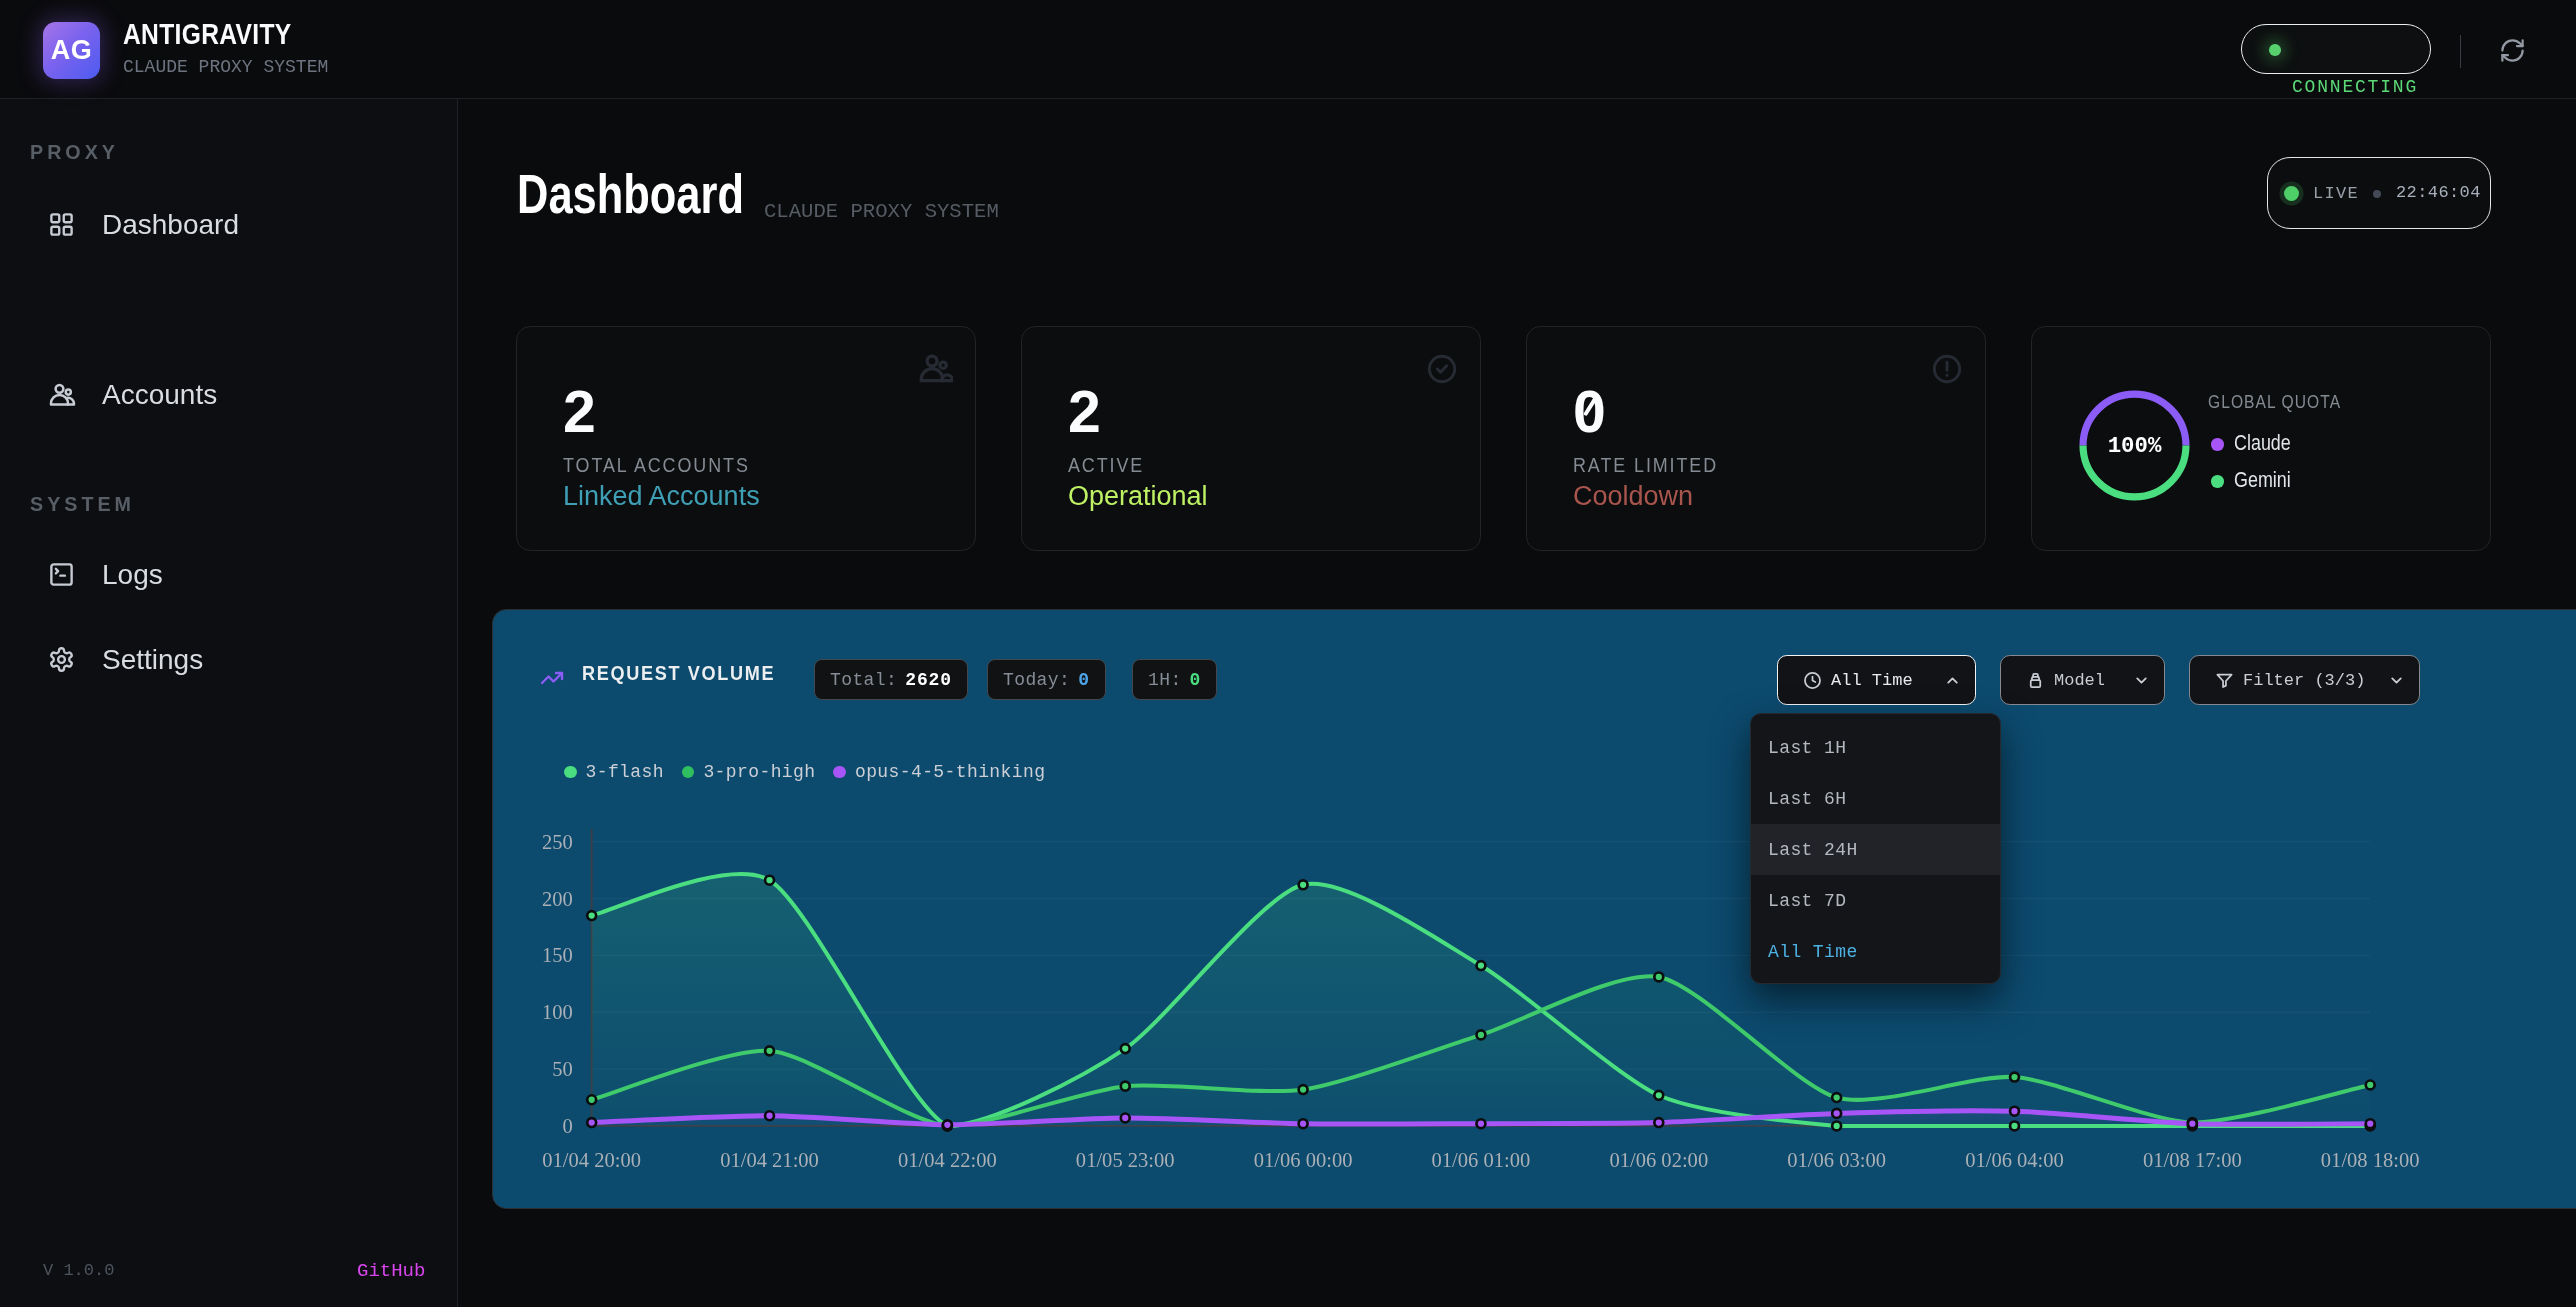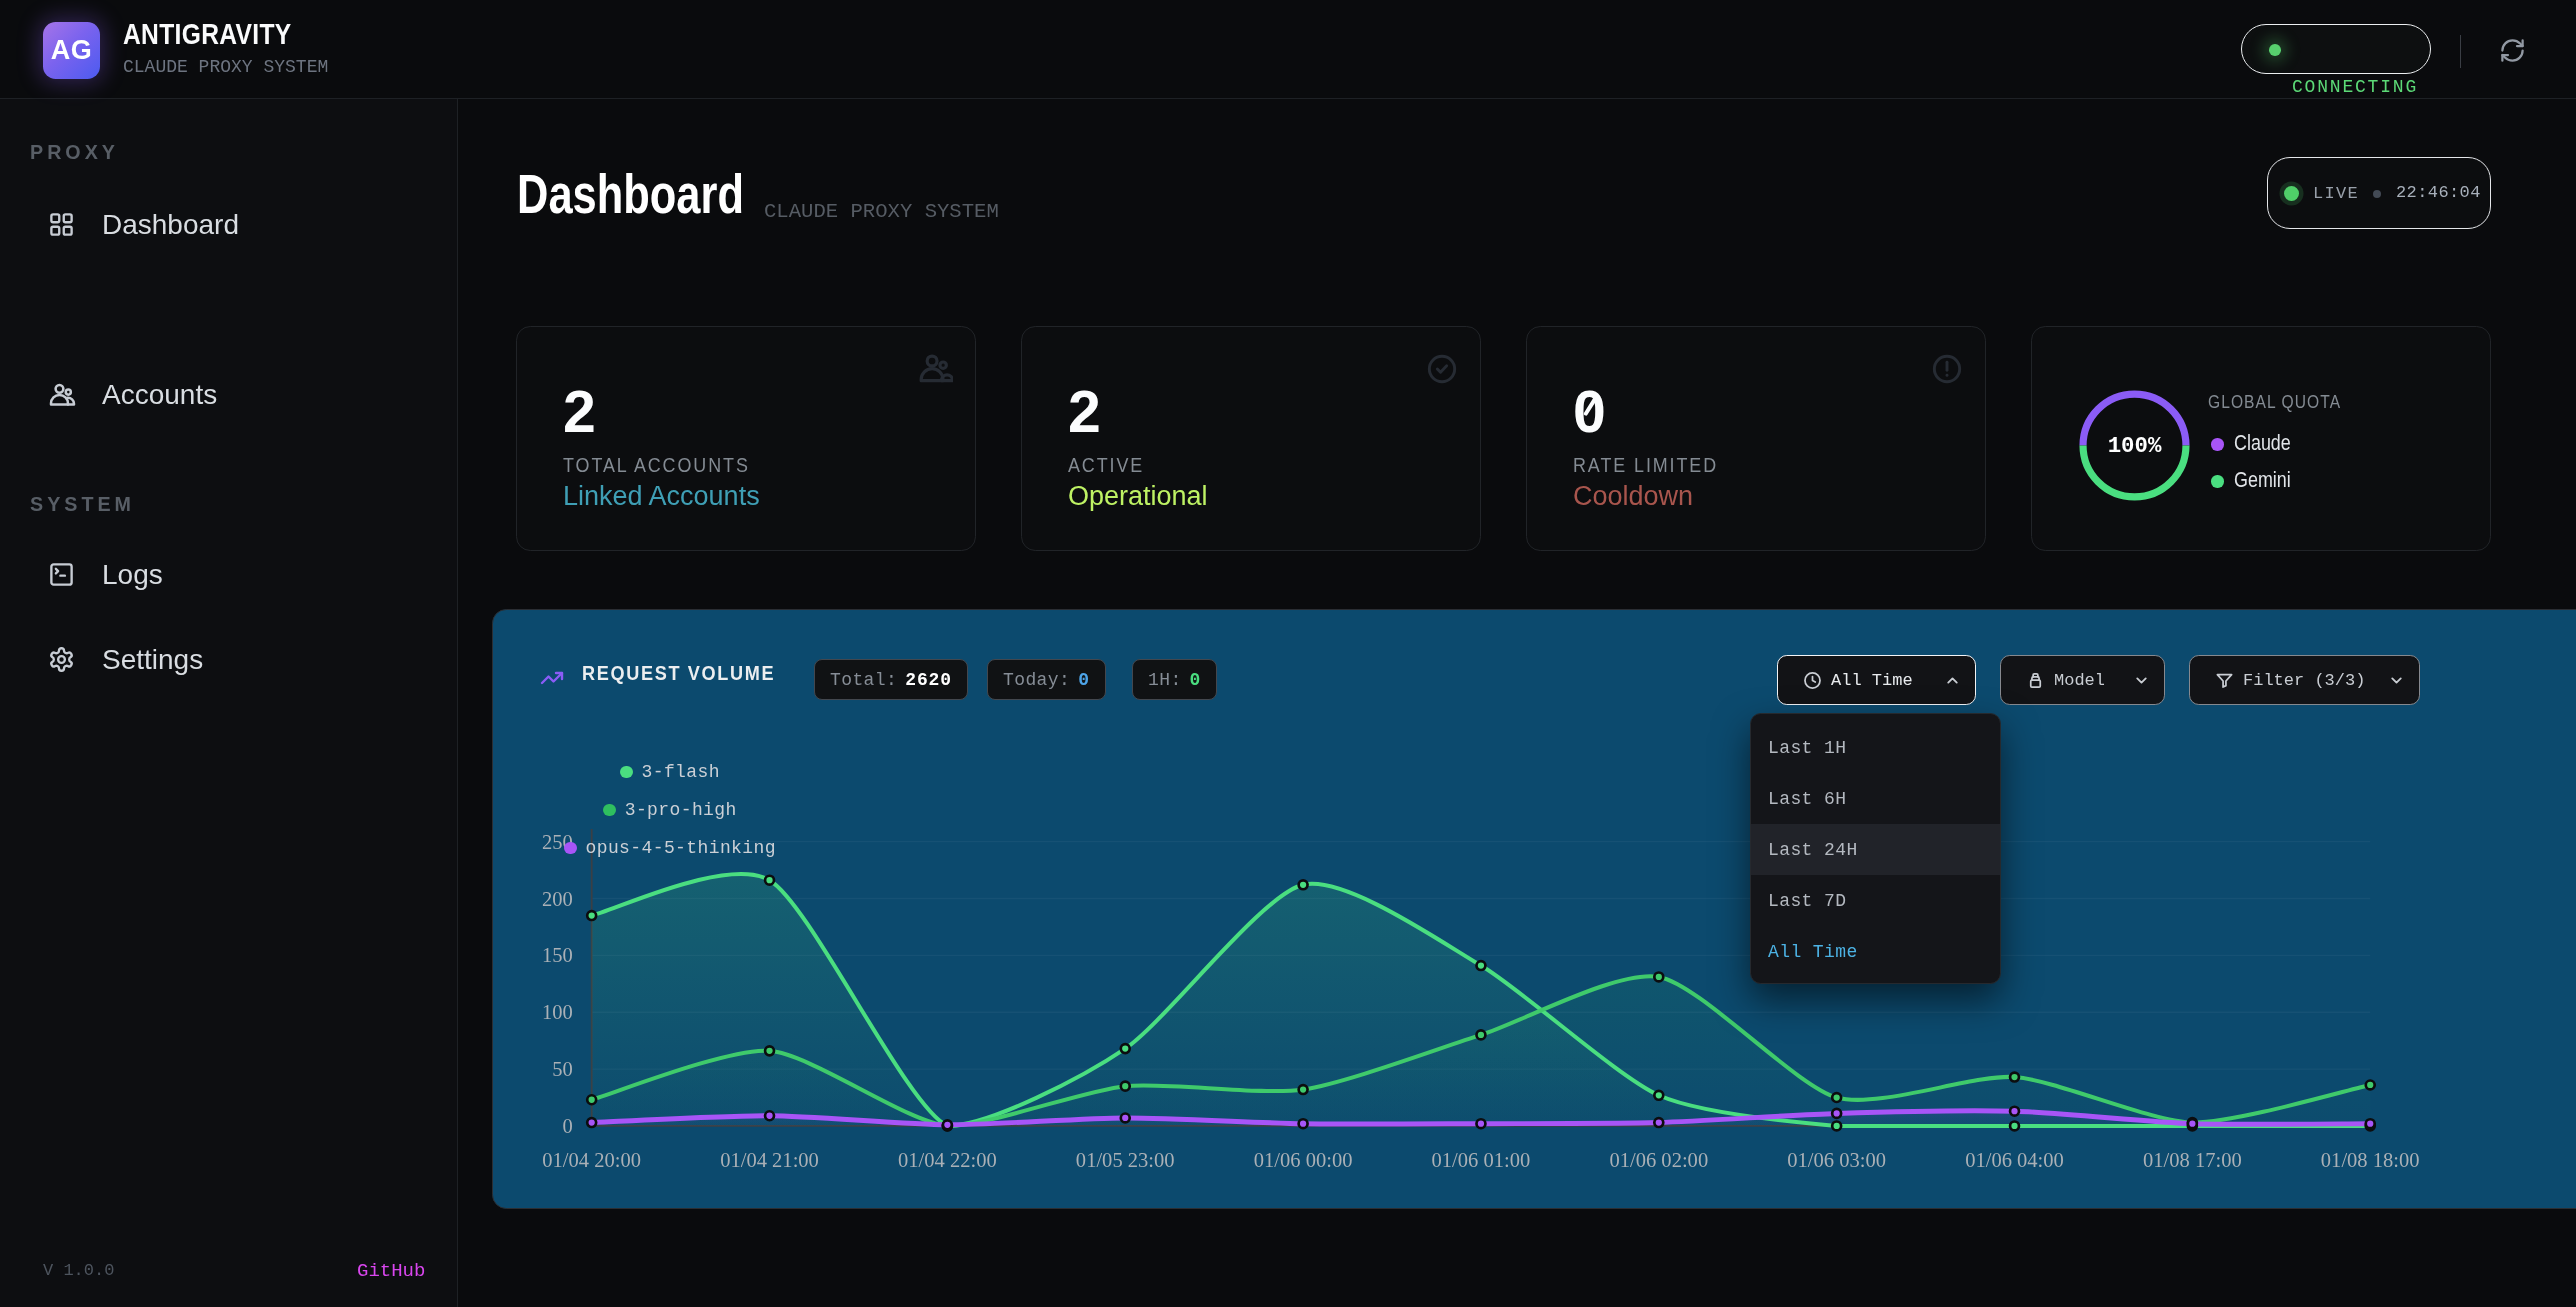--- a/index.html
+++ b/index.html
@@ -61,21 +61,21 @@
 #bdg1 { left:321px; }
 #bdg2 { left:494px; } #bdg2 b { color:#4da4e8; }
 #bdg3 { left:639px; } #bdg3 b { color:#4ade80; }
 .cbtn { position:absolute; top:45px; height:50px; border-radius:9.8px; background:#121316; border:1.8px solid #86898f;
  font-family:"Liberation Mono",monospace; font-size:17px; color:#c9cdd3; display:flex; align-items:center; }
 #btn-time { left:1284px; width:199px; border-color:#f2f3f5; color:#e8ebee; }
 #btn-model { left:1507px; width:165px; }
 #btn-filter { left:1696px; width:231px; }
 .cbtn svg { margin:0 9px 0 25px; }
 .cbtn .chev { margin-left:auto; margin-right:14.3px; }
-#legend { position:absolute; left:564px; top:762px; font-family:"Liberation Mono",monospace; font-size:18px; color:#ccd0d6; z-index:2; display:flex; align-items:center; gap:18px;flex-direction:column;}
+#legend { position:absolute; left:564px; top:762px; font-family:"Liberation Mono",monospace; font-size:18px; color:#ccd0d6; z-index:2; display:flex; align-items:center; gap:18px;}
 .lg-dot { display:inline-block; width:12.5px; height:12.5px; border-radius:50%; margin-right:9px; }
 .lg-item { display:flex; align-items:center; letter-spacing:0.4px;}
 #chart-svg { position:absolute; left:0; top:0; }
 
 
 #dropdown { position:absolute; left:1750px; top:713px; width:251px; height:271px; background:#141519; border:0.9px solid #26292e; border-radius:10.7px; z-index:10; box-shadow:0 16px 36px rgba(0,0,0,0.55); padding-top:8px;}
 .dd-item { height:51px; display:flex; align-items:center; padding-left:17px; font-family:"Liberation Mono",monospace; font-size:18px; color:#b4b9c0; letter-spacing:0.4px;}
 .dd-item.hl { background:#212329; }
 .dd-item.sel { color:#4cb2e4; }
 </style>

